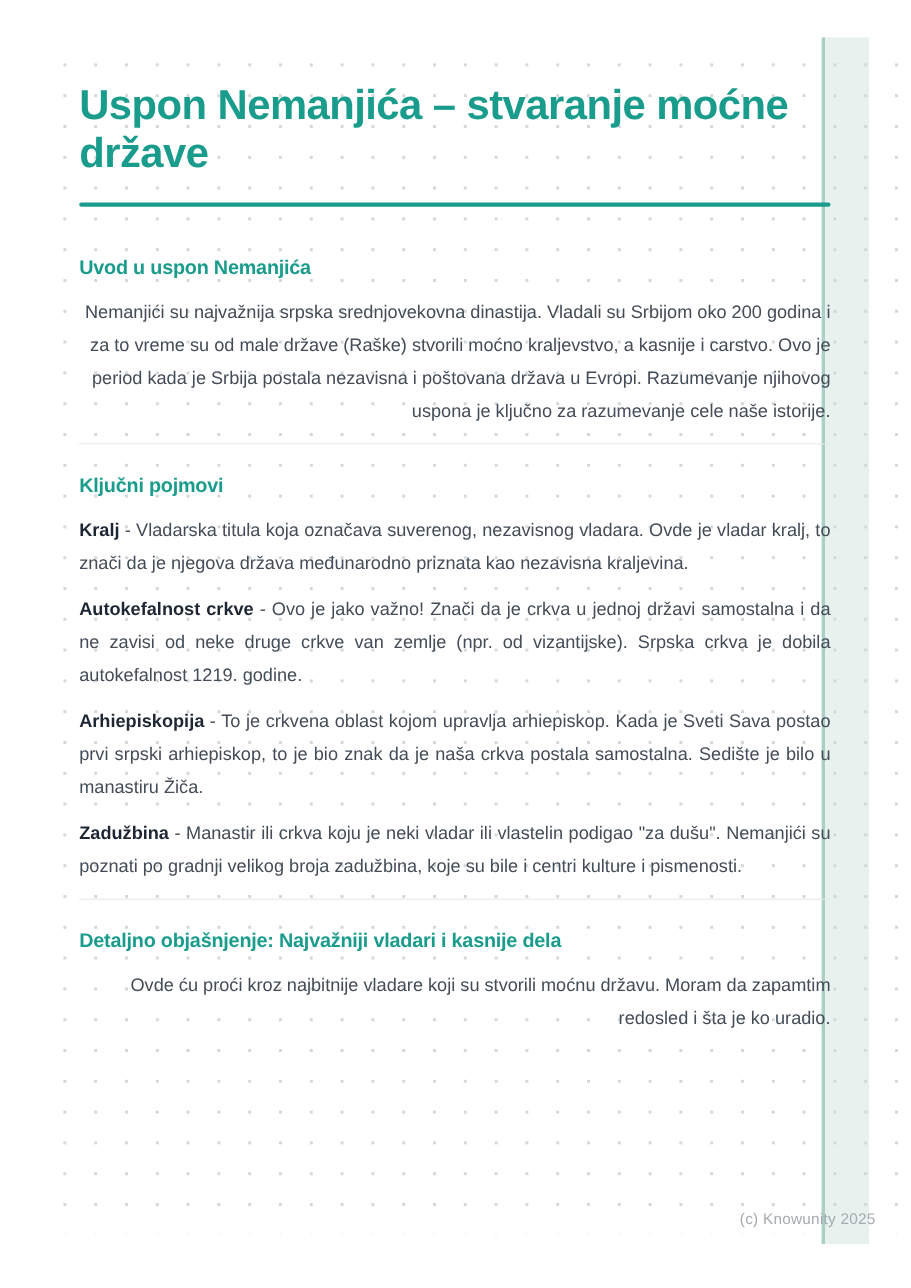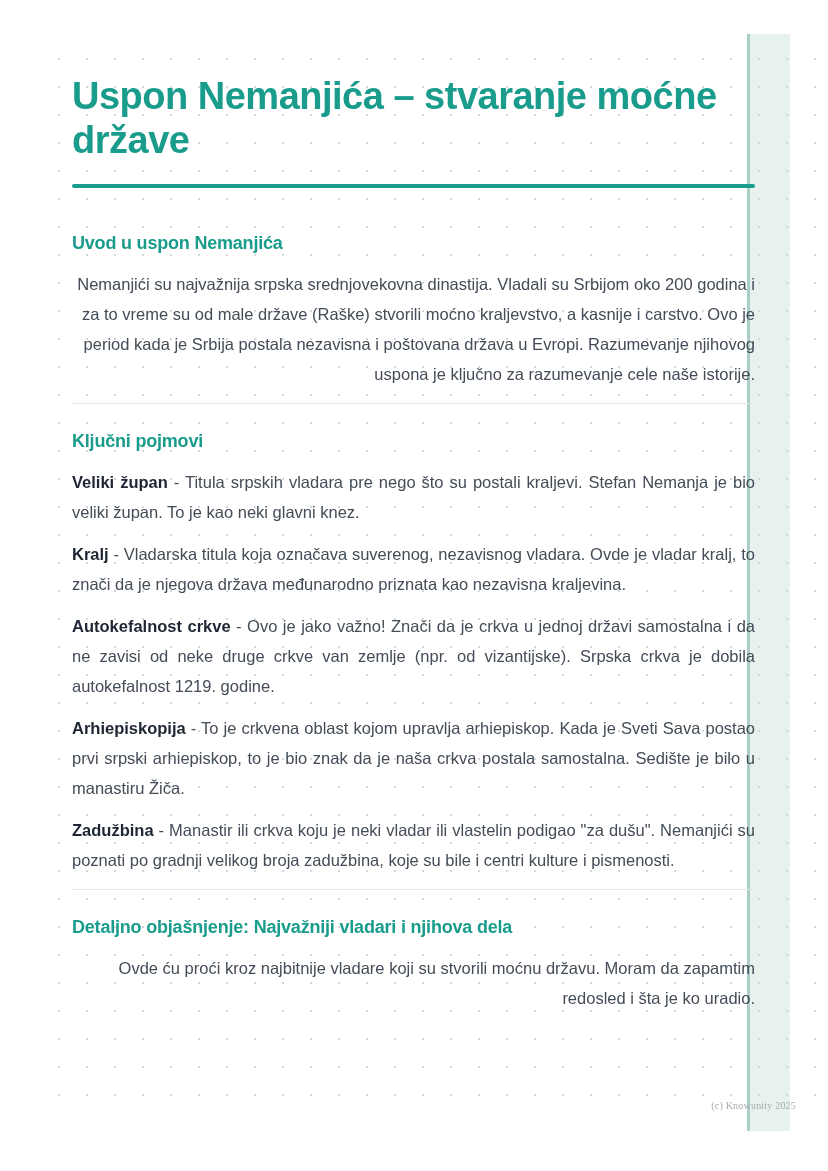--- a/index.html
+++ b/index.html
@@ -48,21 +48,21 @@
   p strong { color: #1d2632; font-weight: bold; }
   .justify { text-align: justify; }
 
   hr.divider {
     border: none; border-top: 1px solid #e7e9ea;
     margin: 14px 0 24px 0;
   }
 
   .footer {
     position: absolute; top: 1100px; right: 32px;
-    font-size: 10px; color: #a6abaf; letter-spacing: 0.2px; font-family: Liberation Serif, serif;
+    font-size: 14px; color: #a6abaf; letter-spacing: 0.2px;
   }
 </style>
 </head>
 <body>
 
 <div class="page">
 
   <div class="stripe"></div>
   <div class="dots"></div>
 
@@ -74,35 +74,34 @@
     <section class="sec-intro">
       <h2>Uvod u uspon Nemanjića</h2>
       <p><span>Nemanjići su najvažnija srpska srednjovekovna dinastija. Vladali su Srbijom oko 200 godina i za to vreme su od male države (Raške) stvorili moćno kraljevstvo, a kasnije i carstvo. Ovo je period kada je Srbija postala nezavisna i poštovana država u Evropi. Razumevanje njihovog uspona je ključno za razumevanje cele naše istorije.</span></p>
     </section>
 
     <hr class="divider">
 
     <section>
       <h2>Ključni pojmovi</h2>
 
-      <p class="justify"><strong>Veliki župan</strong><span> - Titula srpskih vladara pre nego što su postali kraljevi. Stefan Nemanja je bio veliki župan. To je kao neki glavni knez.</span></p>
 
       <p class="justify"><strong>Kralj</strong><span> - Vladarska titula koja označava suverenog, nezavisnog vladara. Ovde je vladar kralj, to znači da je njegova država međunarodno priznata kao nezavisna kraljevina.</span></p>
 
       <p class="justify"><strong>Autokefalnost crkve</strong><span> - Ovo je jako važno! Znači da je crkva u jednoj državi samostalna i da ne zavisi od neke druge crkve van zemlje (npr. od vizantijske). Srpska crkva je dobila autokefalnost 1219. godine.</span></p>
 
       <p class="justify"><strong>Arhiepiskopija</strong><span> - To je crkvena oblast kojom upravlja arhiepiskop. Kada je Sveti Sava postao prvi srpski arhiepiskop, to je bio znak da je naša crkva postala samostalna. Sedište je bilo u manastiru Žiča.</span></p>
 
       <p class="justify"><strong>Zadužbina</strong><span> - Manastir ili crkva koju je neki vladar ili vlastelin podigao "za dušu". Nemanjići su poznati po gradnji velikog broja zadužbina, koje su bile i centri kulture i pismenosti.</span></p>
     </section>
 
     <hr class="divider">
 
     <section>
-      <h2>Detaljno objašnjenje: Najvažniji vladari i njihova dela</h2>
+      <h2>Detaljno objašnjenje: Najvažniji vladari i kasnije dela</h2>
       <p><span>Ovde ću proći kroz najbitnije vladare koji su stvorili moćnu državu. Moram da zapamtim redosled i šta je ko uradio.</span></p>
     </section>
 
   </div>
 
   <div class="footer">(c) Knowunity 2025</div>
 
 </div>
 
 </body></html>

